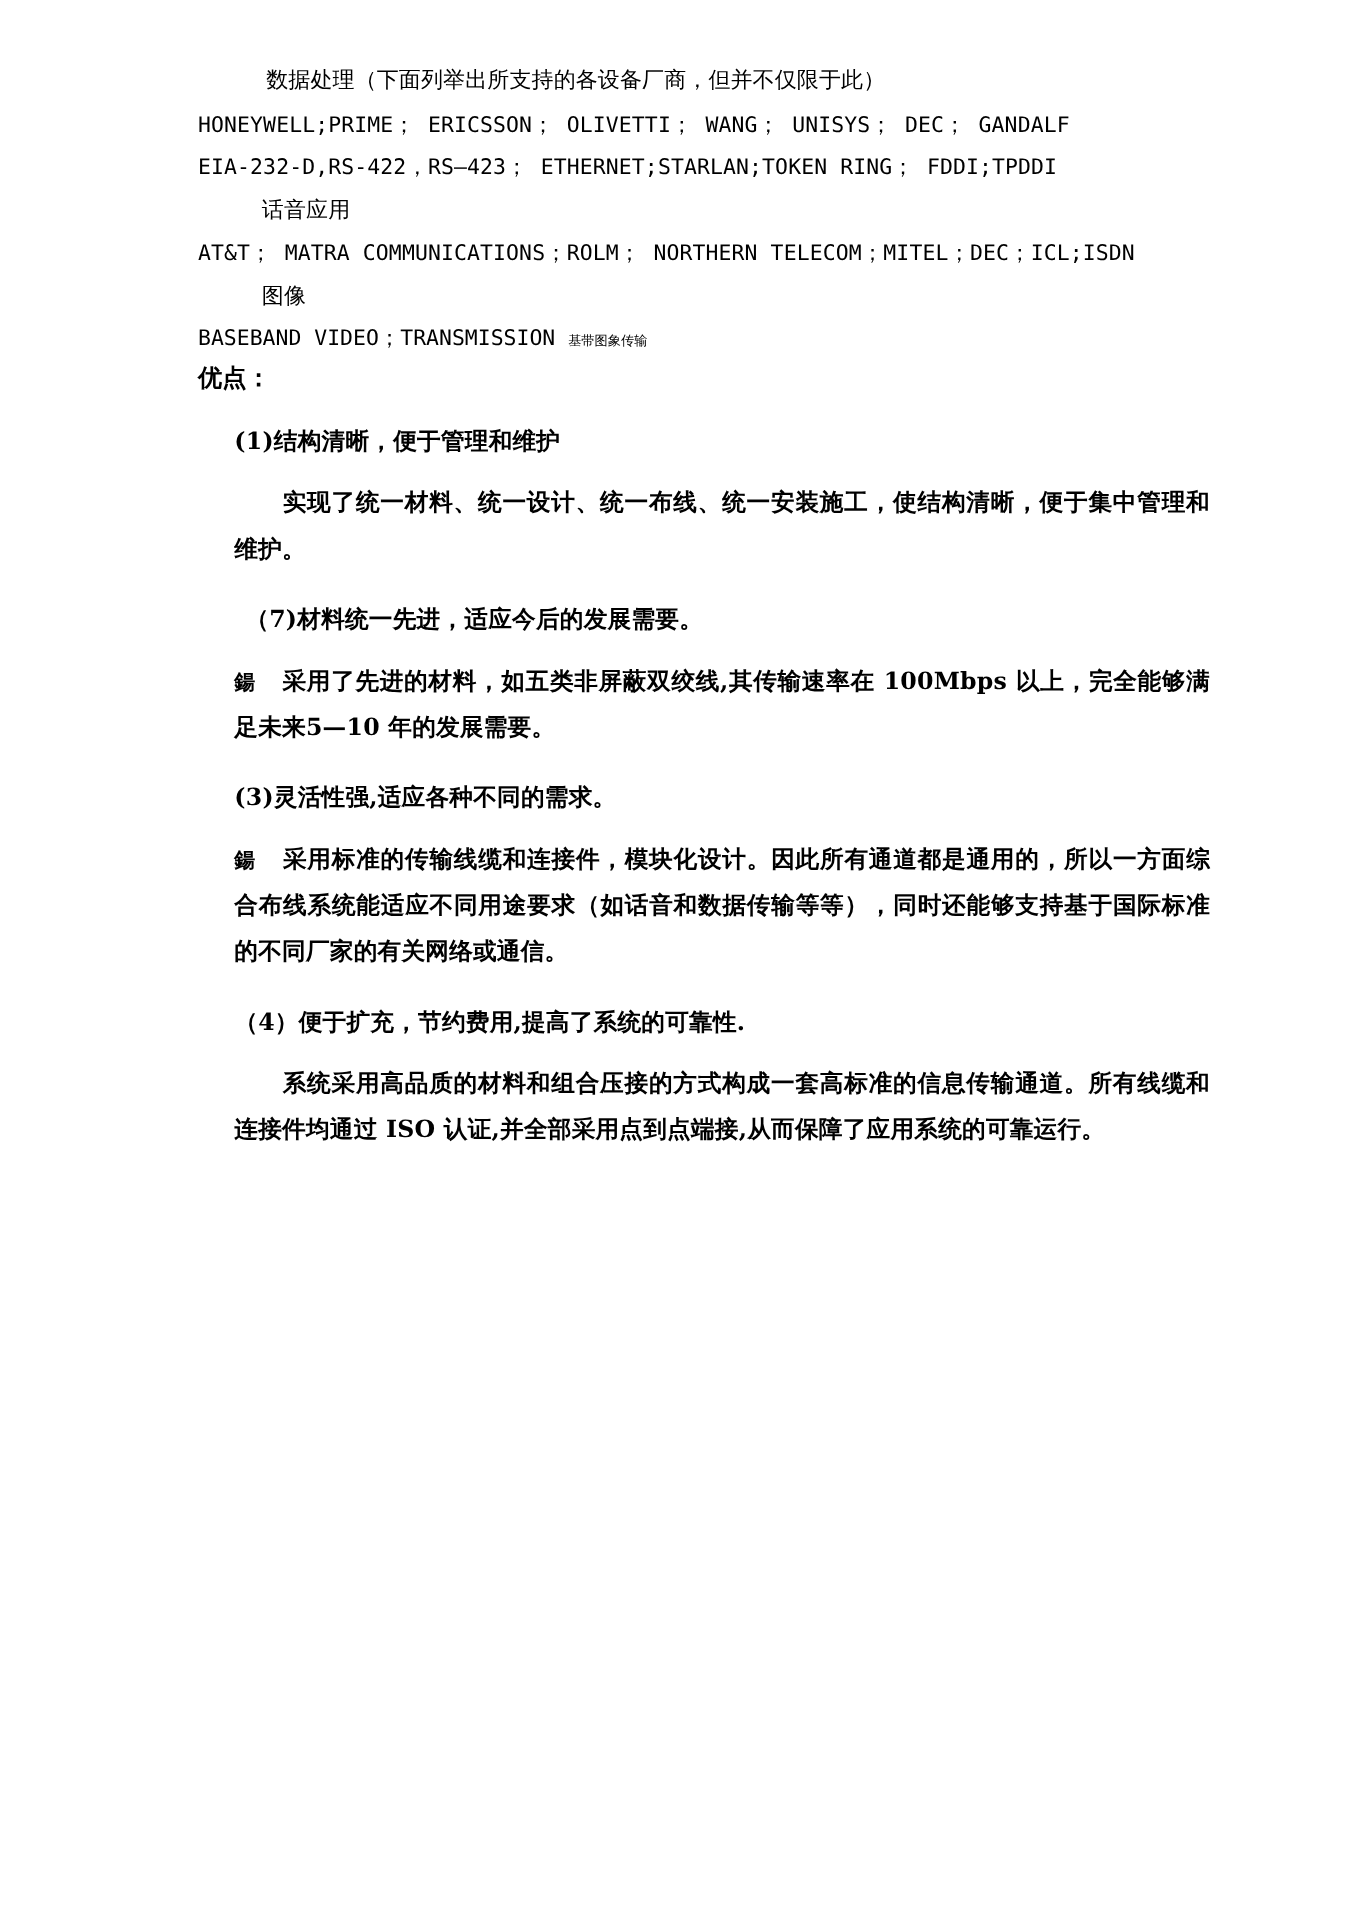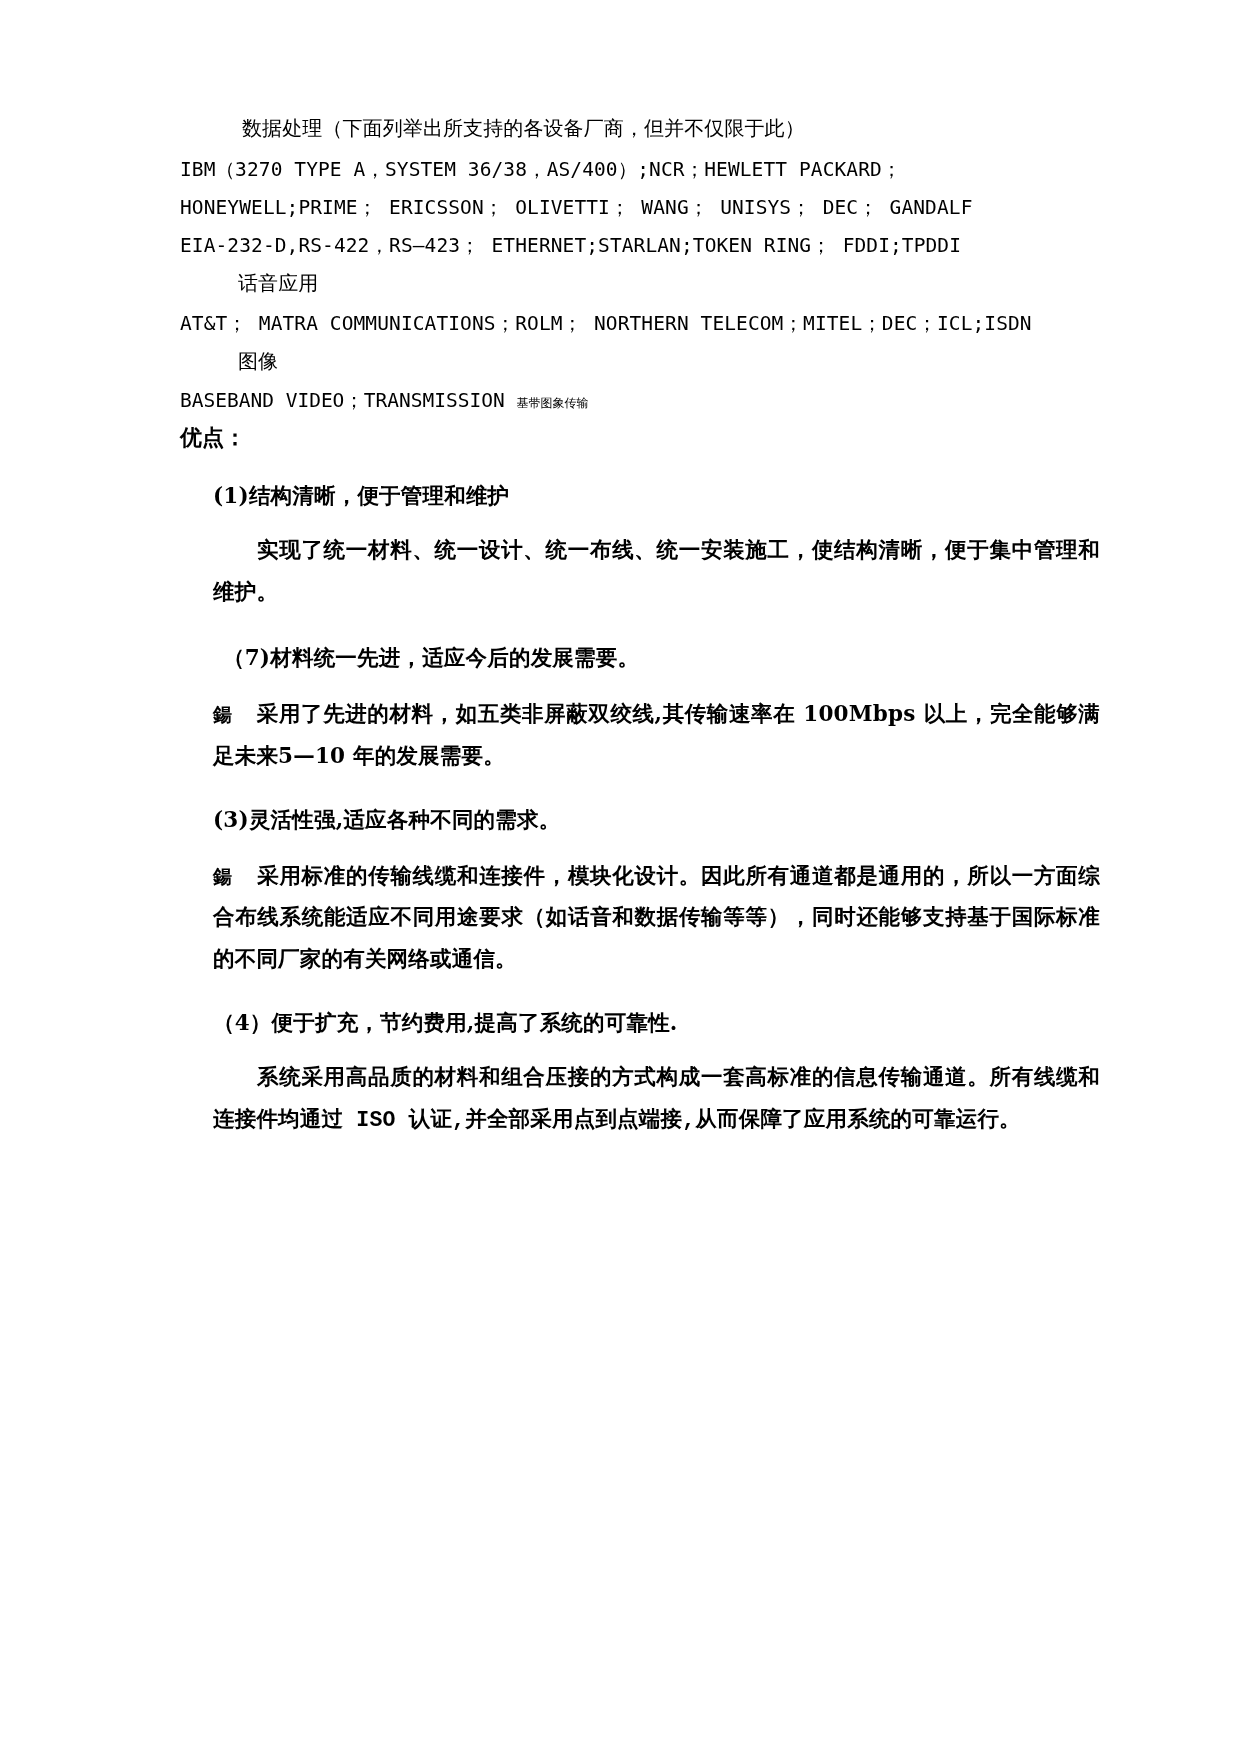--- a/index.html
+++ b/index.html
@@ -11,21 +11,21 @@
     width: 1241px;
     height: 1754px;
     font-family: "Liberation Serif", "DejaVu Serif", serif;
     color: #000000;
     -webkit-font-smoothing: antialiased;
   }
   .page {
     box-sizing: border-box;
     width: 1241px;
     min-height: 1754px;
-    padding: 112px 145px 80px 180px;
+    padding: 56px 145px 80px 180px;
     background: #ffffff;
   }
   .doc {
     width: 920px;
   }
   
   .mono {
     font-family: "DejaVu Sans Mono", "Liberation Mono", monospace;
     font-size: 19.5px;
     line-height: 1.62;
@@ -65,41 +65,40 @@
     text-align: justify;
     letter-spacing: 0.2px;
   }
   .p.bold {
     font-weight: bold;
     margin-left: 33px;
   }
   .gap-lg { margin-top: 30px; }
   .gap-md { margin-top: 22px; }
   .gap-sm { margin-top: 14px; }
-  .indent2 { text-indent: 44px; font-family: Liberation Mono, monospace; }
+  .indent2 { text-indent: 44px; }
   .indent1 { text-indent: 10px; }
   .bullet-mark {
     font-family: "DejaVu Sans", sans-serif;
     font-size: 19px;
   }
   .section-title {
     font-family: "DejaVu Serif", "Liberation Serif", serif;
     font-size: 22px;
     font-weight: bold;
     margin: 0;
   }
 </style>
 </head>
 <body>
 
 <div class="page">
   <div class="doc">
 
     <p class="mono first">数据处理（下面列举出所支持的各设备厂商，但并不仅限于此）</p>
-    <p class="mono">IBM（3270 TYPE A，SYSTEM 36/38，AS/400）;NCR；HEWLETT PACKARD；</p>
     <p class="mono">HONEYWELL;PRIME； ERICSSON； OLIVETTI； WANG； UNISYS； DEC； GANDALF</p>
 
     <p class="mono">EIA-232-D,RS-422，RS—423； ETHERNET;STARLAN;TOKEN RING； FDDI;TPDDI</p>
 
     <p class="mono cjk-head">话音应用</p>
     <p class="mono">AT&amp;T； MATRA COMMUNICATIONS；ROLM； NORTHERN TELECOM；MITEL；DEC；ICL;ISDN</p>
 
     <p class="mono cjk-head">图像</p>
     <p class="mixed"><span>BASEBAND VIDEO；TRANSMISSION </span><span class="cjk">基带图象传输</span></p>
 

